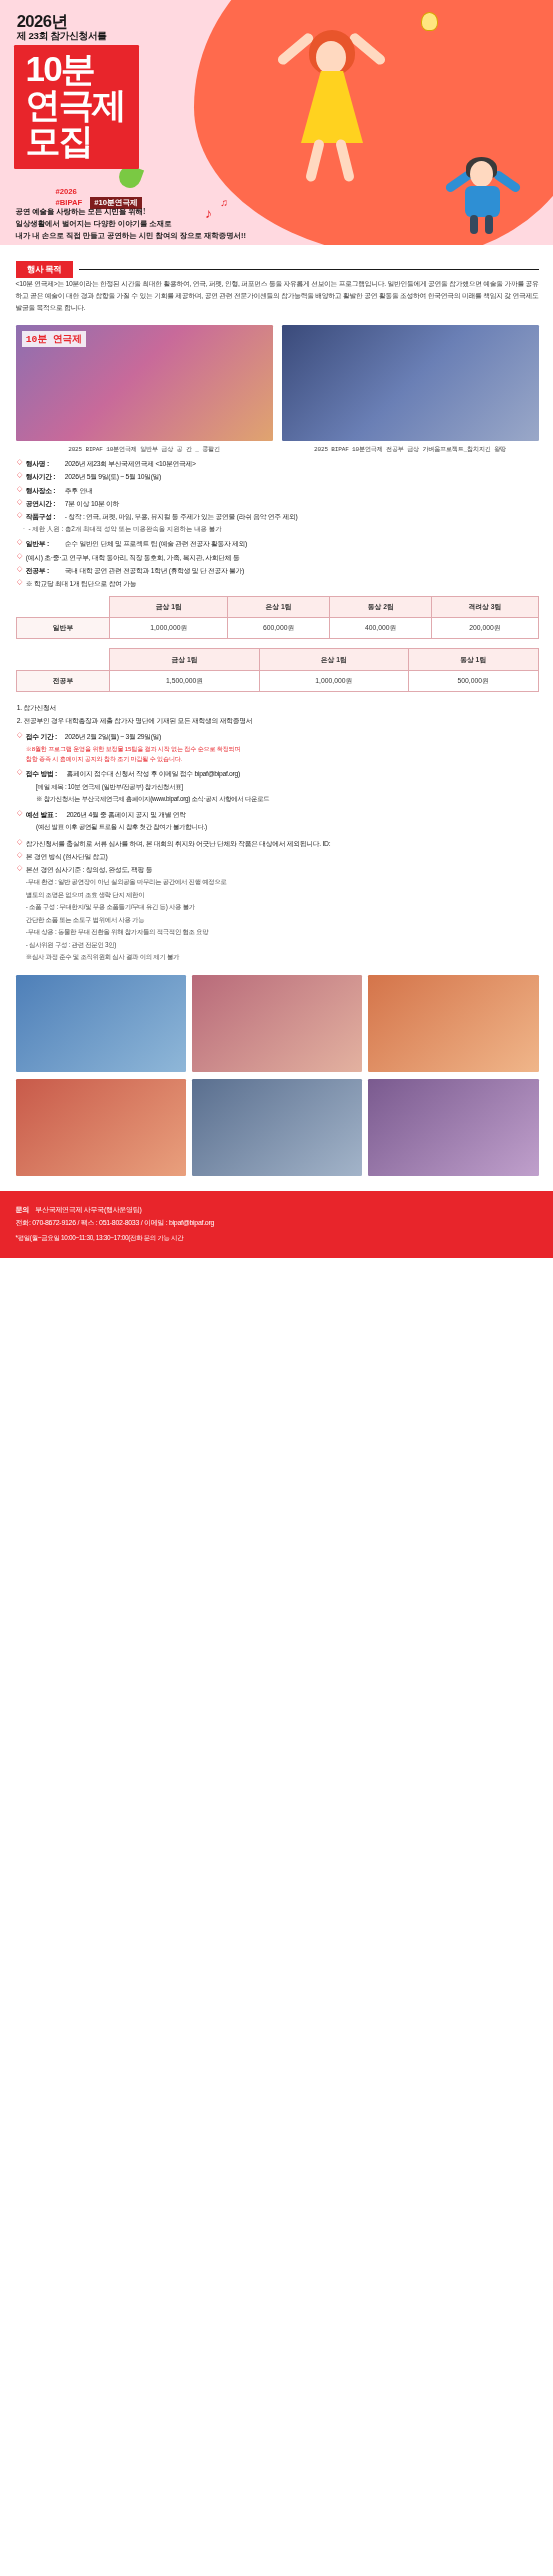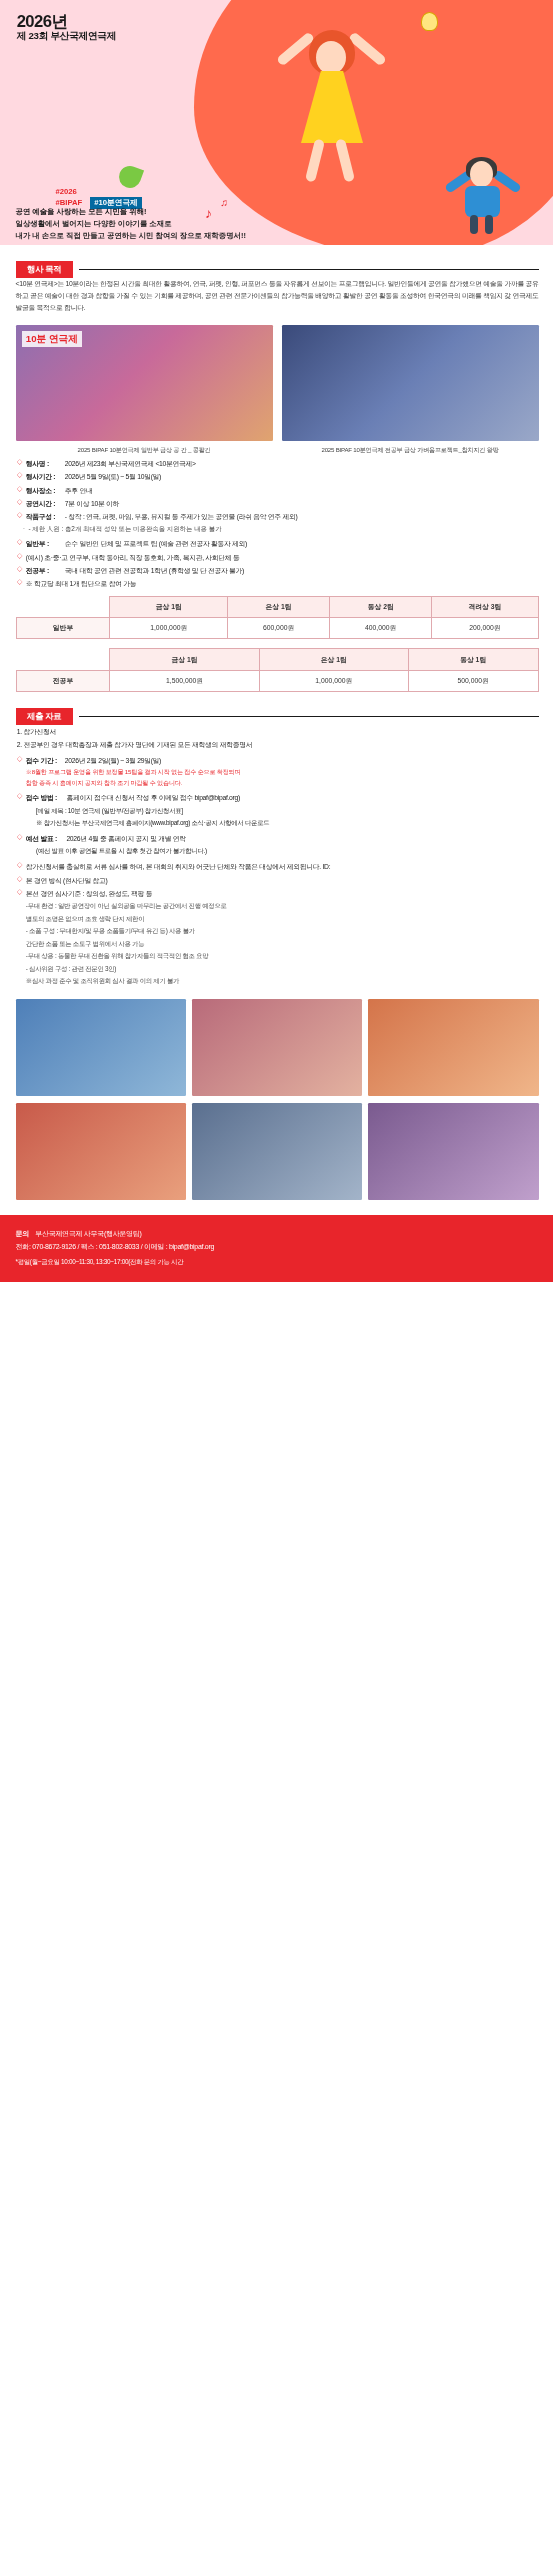--- a/index.html
+++ b/index.html
@@ -41,28 +41,28 @@
   }
   .hero-title-box .ln {
     font-size: 35px; line-height: 1.02; font-weight: 900; color: #ffffff;
     letter-spacing: -1.9px; display: block;
   }
   .tags { position: absolute; left: 15.5px; top: 185px; }
   .tag {
     display: inline-block; font-size: 7.7px; font-weight: 800;
     color: #e8252b; margin-right: 5.2px; padding-left: 40px;
   }
-  .tag.pink { background: #0369a1; color: #ffffff; padding: 1.3px 3.9px; }
+  .tag.pink { background: #7f1d1d; color: #ffffff; padding: 1.3px 3.9px; }
   .tag.mag { color: #e8252b; }
 
   .hero-lines {
     position: absolute; left: 15.5px; top: 206px;
     font-size: 7.4px; line-height: 1.65; color: #222; font-weight: 600;
   }
-  .hero-lines .b { color: #111; font-weight: 800; }
+  .hero-lines .b { color: #111; font-weight: 800; font-family: Liberation Serif, serif; }
   .bulb {
     position: absolute; right: 116px; top: 11.6px;
     width: 16.7px; height: 19.3px; border-radius: 50% 50% 40% 40%;
     background: #ffe680; border: 1.3px solid #d9a400;
   }
   .clover {
     position: absolute; left: 119px; top: 166px;
     width: 22px; height: 22px; background: #7ac943;
     border-radius: 50% 0 50% 50%;
     transform: rotate(20deg);
@@ -103,21 +103,21 @@
   .sec-head-row .sec-head { margin: 0 6.4px 0 0; }
   .sec-head-row .line { flex: 1; height: 1.3px; background: #1a1a1a; }
 
   .para {
     font-size: 6.8px; line-height: 1.8; color: #333;
     letter-spacing: -0.3px; text-align: justify;
   }
 
   
   .photo-row { display: flex; gap: 9px; margin-top: 10.3px; }
-  .photo-col { flex: 1; }
+  .photo-col { flex: 1; font-family: Liberation Mono, monospace; }
   .photo {
     width: 100%; height: 116px; border-radius: 1.3px;
     position: relative; overflow: hidden;
   }
   .photo.p1 { background: linear-gradient(135deg,#8e6fb0 0%, #c86a9a 45%, #e0a46f 100%); }
   .photo.p2 { background: linear-gradient(135deg,#3a4a7a 0%, #6a7fb5 50%, #9aa8c8 100%); }
   .photo-label {
     margin-top: 4.5px; font-size: 6.1px; color: #444; text-align: center;
     line-height: 1.5; letter-spacing: -0.2px;
   }
@@ -210,22 +210,27 @@
       <div class="barmL"></div>
         <div class="barmR"></div>
       <div class="bhair"></div>
         <div class="bhead"></div>
       <div class="bbody"></div>
       <div class="blegL"></div>
         <div class="blegR"></div>
     </div>
 
     <div class="hero-year">2026년</div>
-    <div class="hero-sub">제 23회 부산국제연극제</div>
-
+    <div class="hero-sub">제 23회 참가신청서를</div>
+
+    <div class="hero-title-box">
+      <span class="ln">10분</span>
+      <span class="ln">연극제</span>
+      <span class="ln">모집</span>
+    </div>
 
     <div class="tags">
       <span class="tag mag">#2026</span><br>
       <span class="tag mag">#BIPAF</span>
       <span class="tag pink">#10분연극제</span>
     </div>
 
     <div class="hero-lines">
       <div class="b">공연 예술을 사랑하는 모든 시민을 위해!</div>
       <div>일상생활에서 벌어지는 다양한 이야기를 소재로</div>
@@ -308,24 +313,20 @@
       <tbody>
         <tr>
           <th>전공부</th>
           <td>1,500,000원</td>
           <td>1,000,000원</td>
           <td>500,000원</td>
         </tr>
       </tbody>
     </table>
 
-    <div class="sec-head-row">
-      <span class="sec-head">제출 자료</span>
-      <span class="line"></span>
-    </div>
     <div class="plain-lines">
       <div>1. 참가신청서</div>
       <div>2. 전공부인 경우 대학총장과 제출 참가자 명단에 기재된 모든 재학생의 재학증명서</div>
     </div>
 
     <ul class="klist">
       <li><span class="lbl">접수 기간 :</span><span>2026년 2월 2일(월) ~ 3월 29일(일)</span></li>
     </ul>
     <div class="red-note" style="margin-left:10.3px;">
       <div>※8월한 프로그램 운영을 위한 보정물 15팀을 결과 시작 없는 접수 순으로 확정되며</div>

